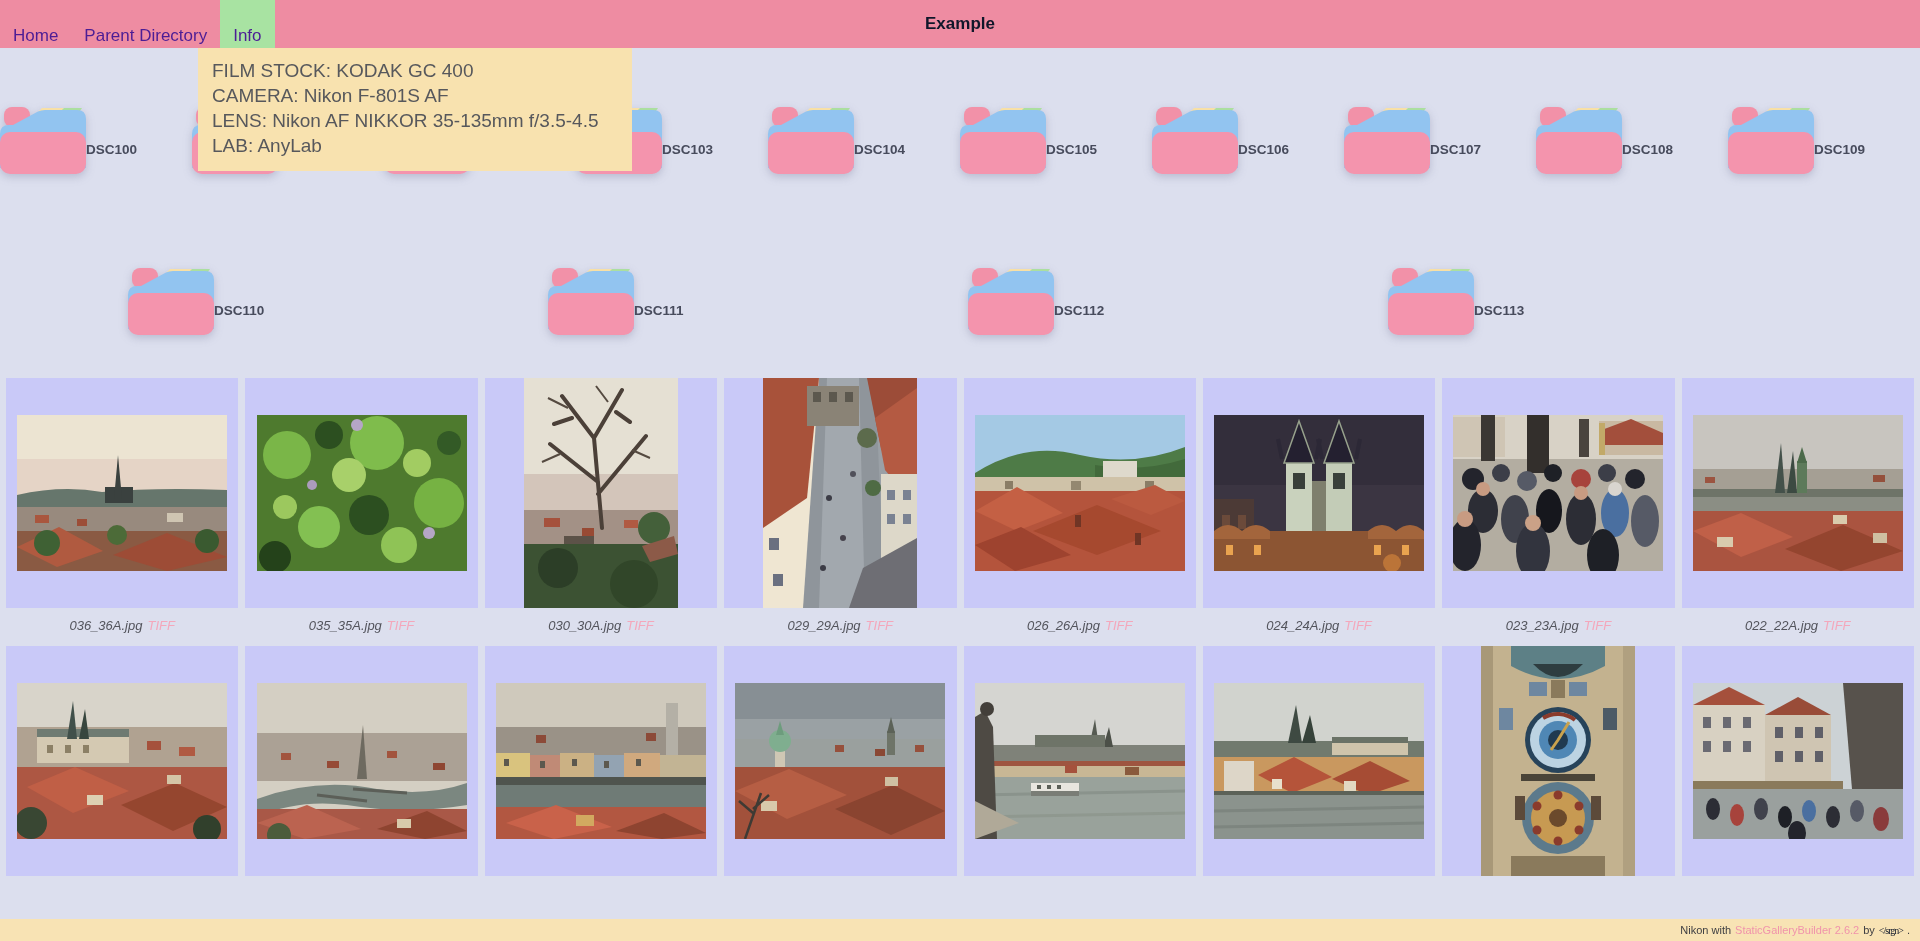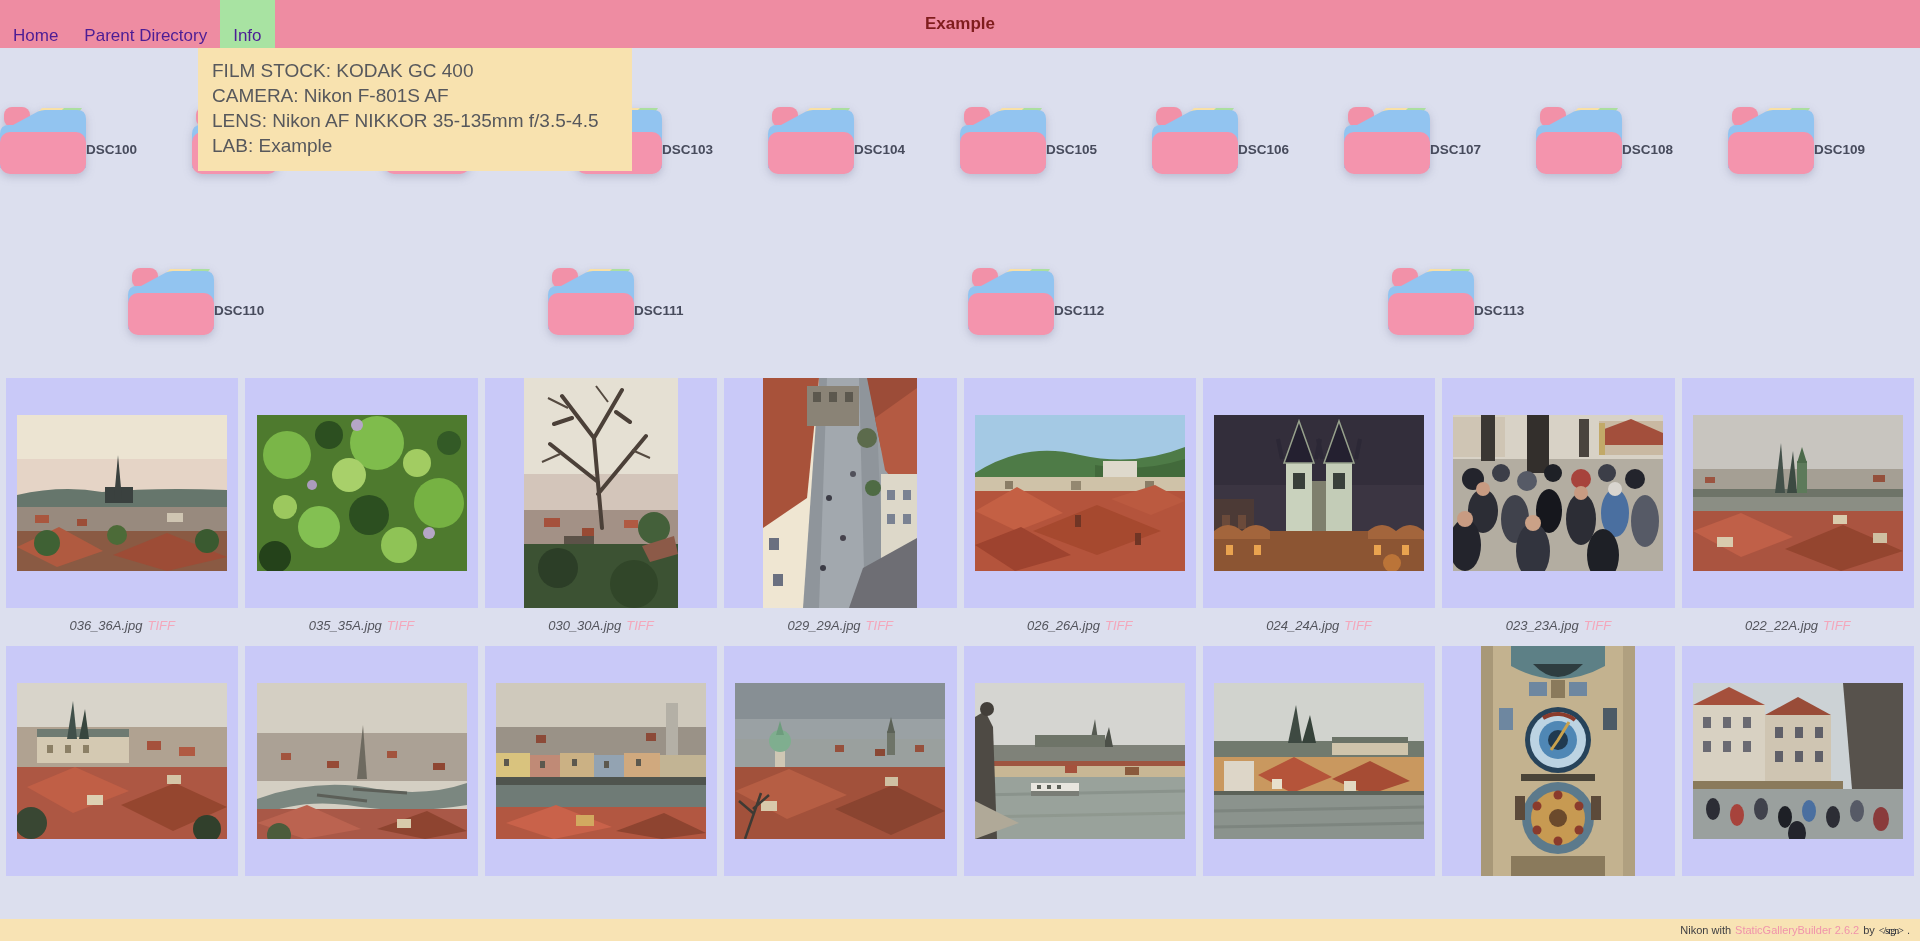--- a/index.html
+++ b/index.html
@@ -13,21 +13,21 @@
   .navbar {
     position:relative; z-index:40; height:48px; background:#ee8ca2;
     display:flex; align-items:stretch;
   }
   .nav-item {
     line-height:48px; padding:12px 13px; font-size:17px; color:#4c1d95; cursor:pointer;
   }
   .nav-item.active { background:#a8e3a2; }
   .nav-title {
     position:absolute; left:0; right:0; top:0; text-align:center; line-height:48px;
-    font-size:17px; font-weight:bold; color:#7f1d1d; pointer-events:none;
+    font-size:17px; font-weight:bold; color:#0f172a; pointer-events:none;
   }
   
   .tooltip {
     position:absolute; left:198px; top:48px; width:434px; z-index:30;
     background:#f8e2af; padding:10px 14px 13px 14px;
     font-size:19px; line-height:25px; color:#57585c;
   }
   
   .folders { padding-top:56px; }
   .folder-row { display:flex; justify-content:center; }
@@ -81,21 +81,21 @@
   <div class="nav-item">Home</div>
   <div class="nav-item">Parent Directory</div>
   <div class="nav-item active">Info</div>
   <div class="nav-title">Example</div>
 </div>
 
 <div class="tooltip">
   <div>FILM STOCK: KODAK GC 400</div>
   <div>CAMERA: Nikon F-801S AF</div>
   <div>LENS: Nikon AF NIKKOR 35-135mm f/3.5-4.5</div>
-  <div>LAB: Example</div>
+  <div>LAB: AnyLab</div>
 </div>
 
 <div class="folders">
   <div class="folder-row r1">
   <div class="folder-cell">
     <svg class="folder-icon" viewBox="0 0 86 70" preserveAspectRatio="none">
       <rect x="4" y="3" width="26" height="20" rx="8" fill="#f291a8"></rect>
       <polygon points="28,18 42,4 64,4 52,18" fill="#f8e0a6"></polygon>
       <polygon points="50,18 64,4 82,4 72,18" fill="#abdfa0"></polygon>
       <path d="M0,64 L0,30 Q0,21 9,21 L13,21 L38,7.5 Q41,6 45,6 L77,6 Q86,6 86,15 L86,64 Z" fill="#92c4f0"></path>

